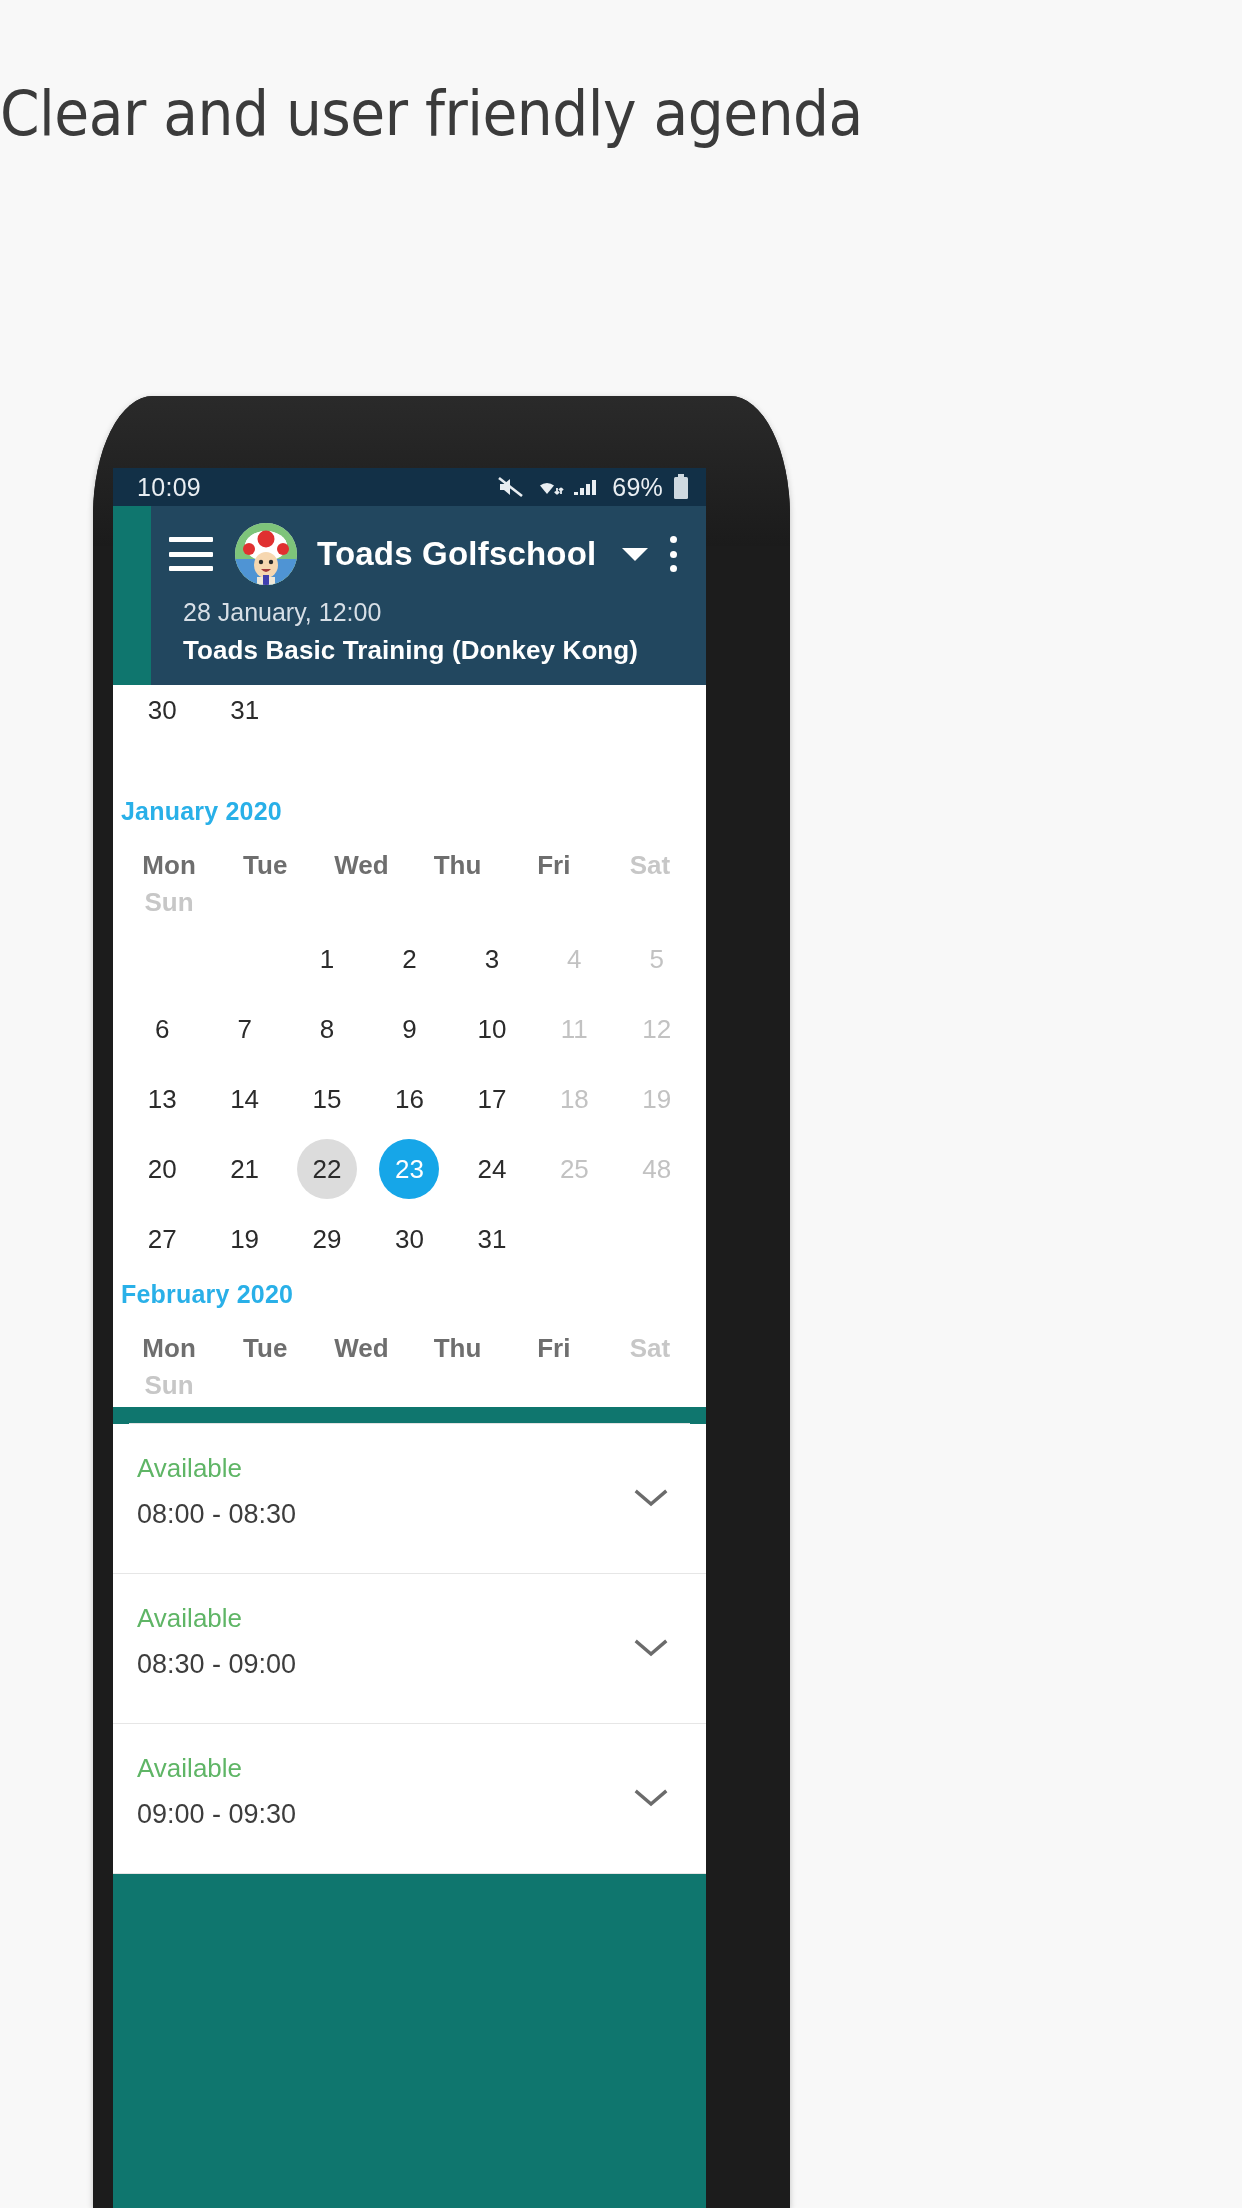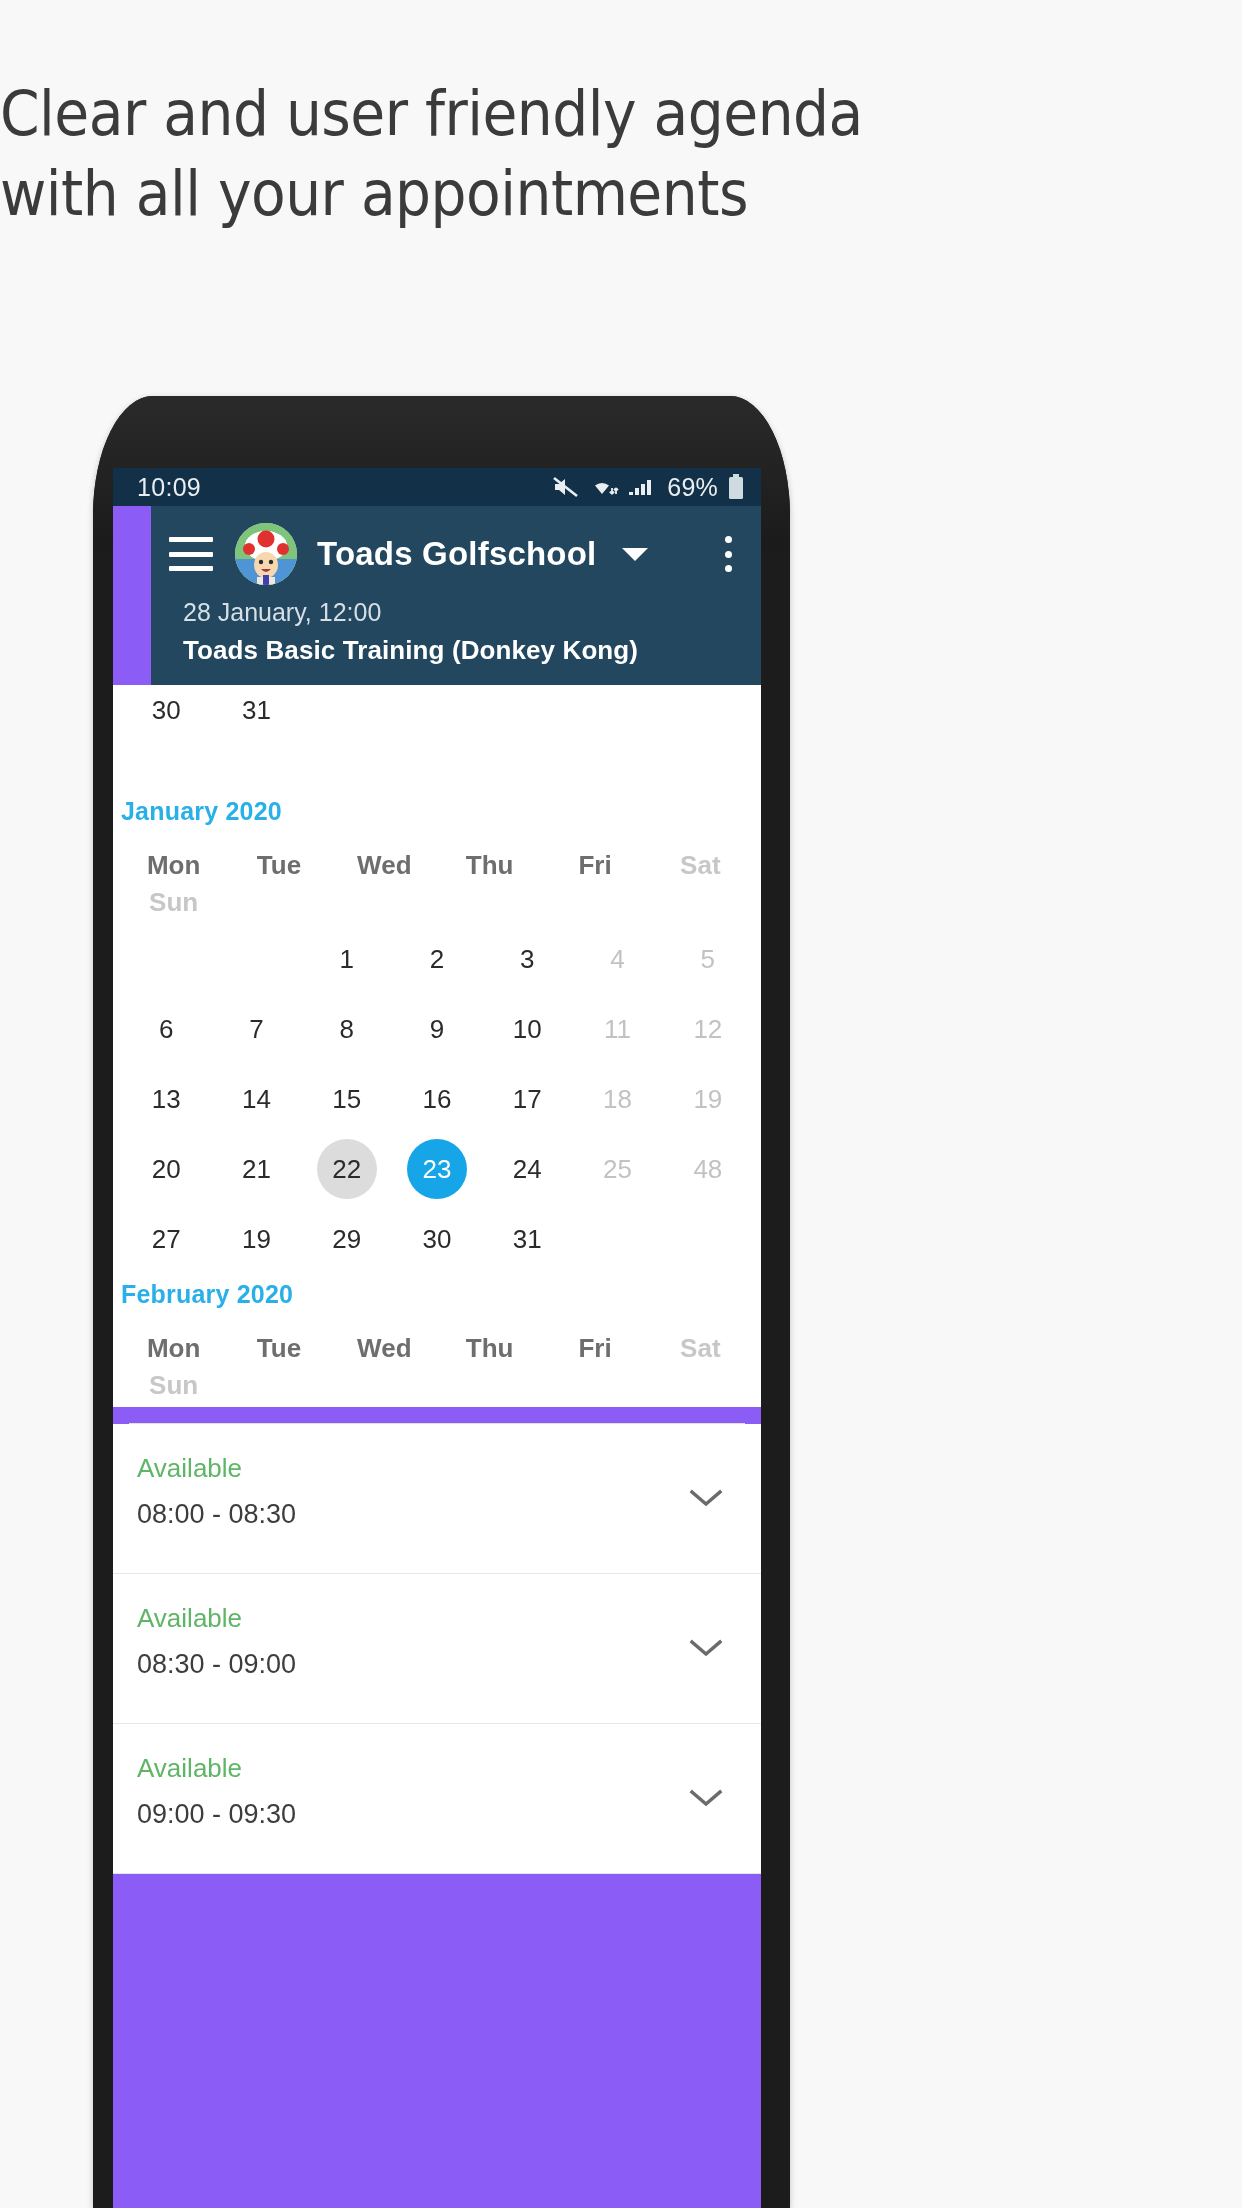--- a/index.html
+++ b/index.html
@@ -45,23 +45,23 @@
     content: "";
     position: absolute;
     left: 0; top: 0; right: 0; height: 150px;
     border-radius: 60px 60px 0 0 / 120px 120px 0 0;
     background: linear-gradient(180deg, #2a2a2a 0%, #1b1b1b 100%);
   }
   .screen {
     position: absolute;
     left: 20px;
     top: 72px;
-    width: 648px;
+    width: 593px;
     height: 1740px;
-    background: #8b5cf6;
+    background: #0f766e;
     overflow: hidden;
     z-index: 3;
   }
 
   
   .statusbar {
     height: 38px;
     background: #123047;
     display: flex;
     align-items: center;
@@ -207,21 +207,20 @@
     right: 36px;
     top: 50%;
     transform: translateY(-50%);
   }
 </style>
 </head>
 <body>
 
 <div class="headline">
   <span>Clear and user friendly agenda</span>
-  <span class="l2">with all your appointments</span>
 </div>
 
 <div class="phone-wrap">
   <div class="phone-body"></div>
 
   <div class="screen">
 
     <div class="statusbar">
       <span class="clock">10:09</span>
       <span class="status-right">

